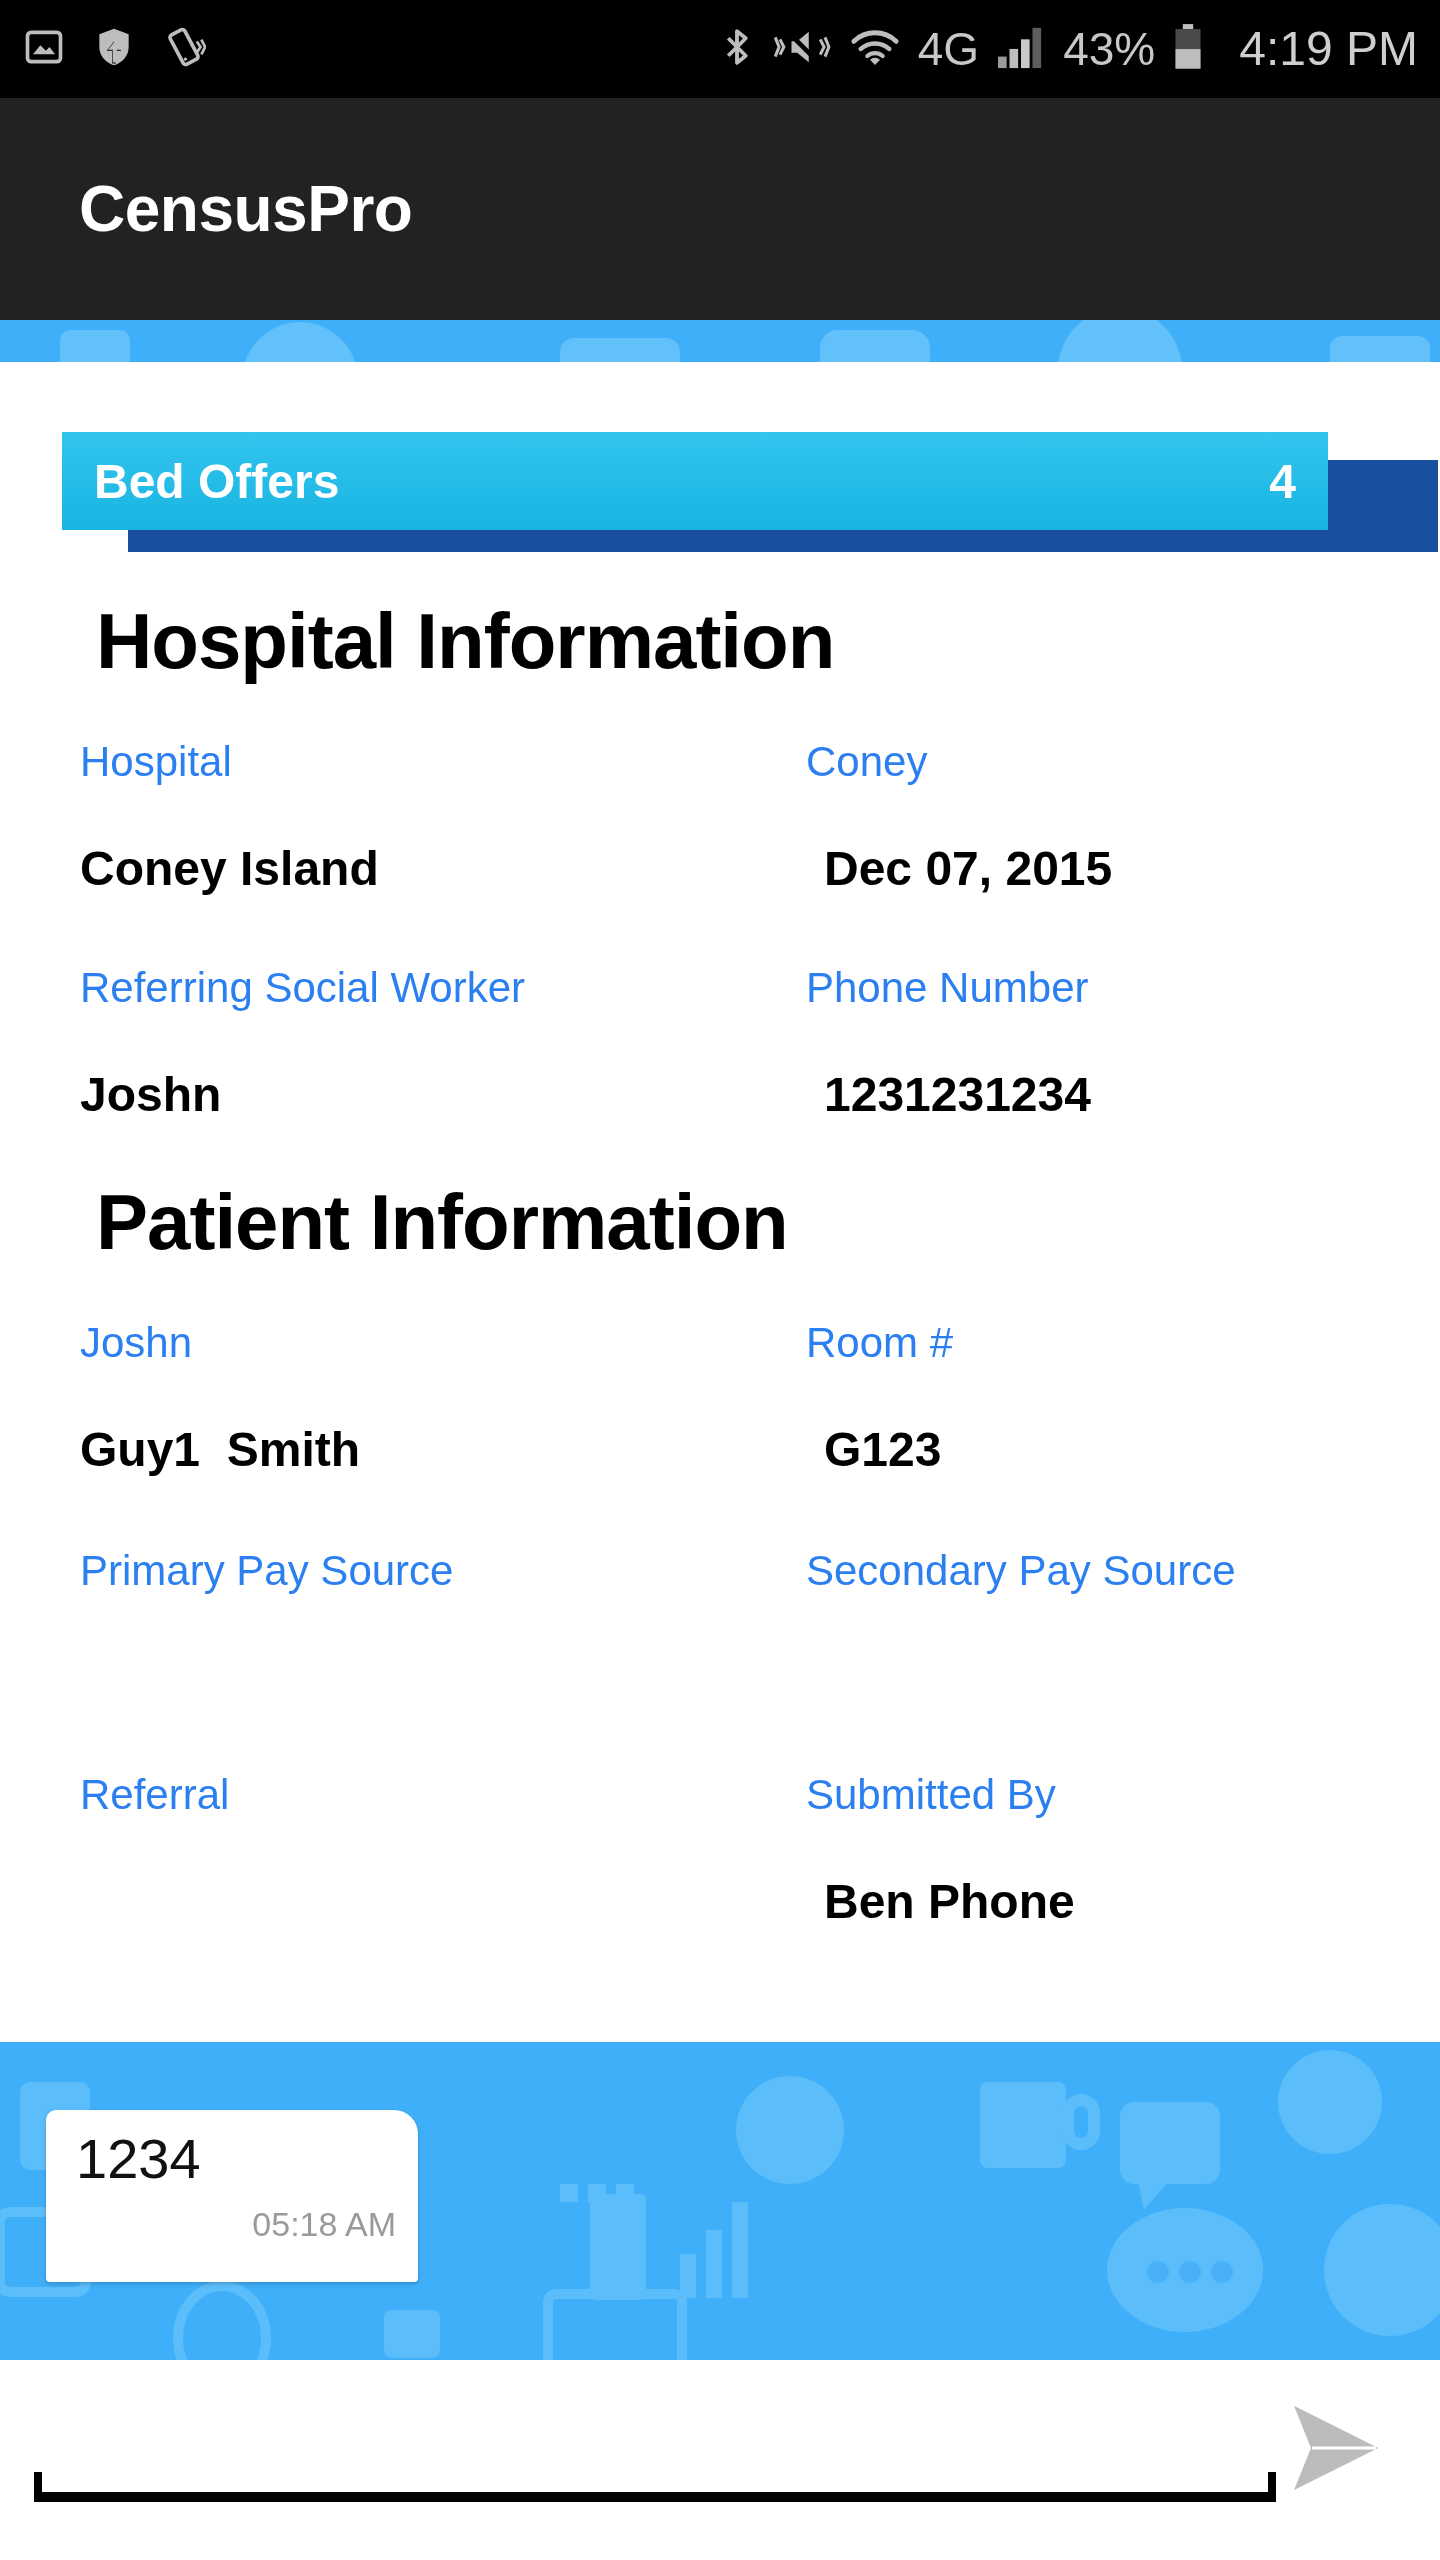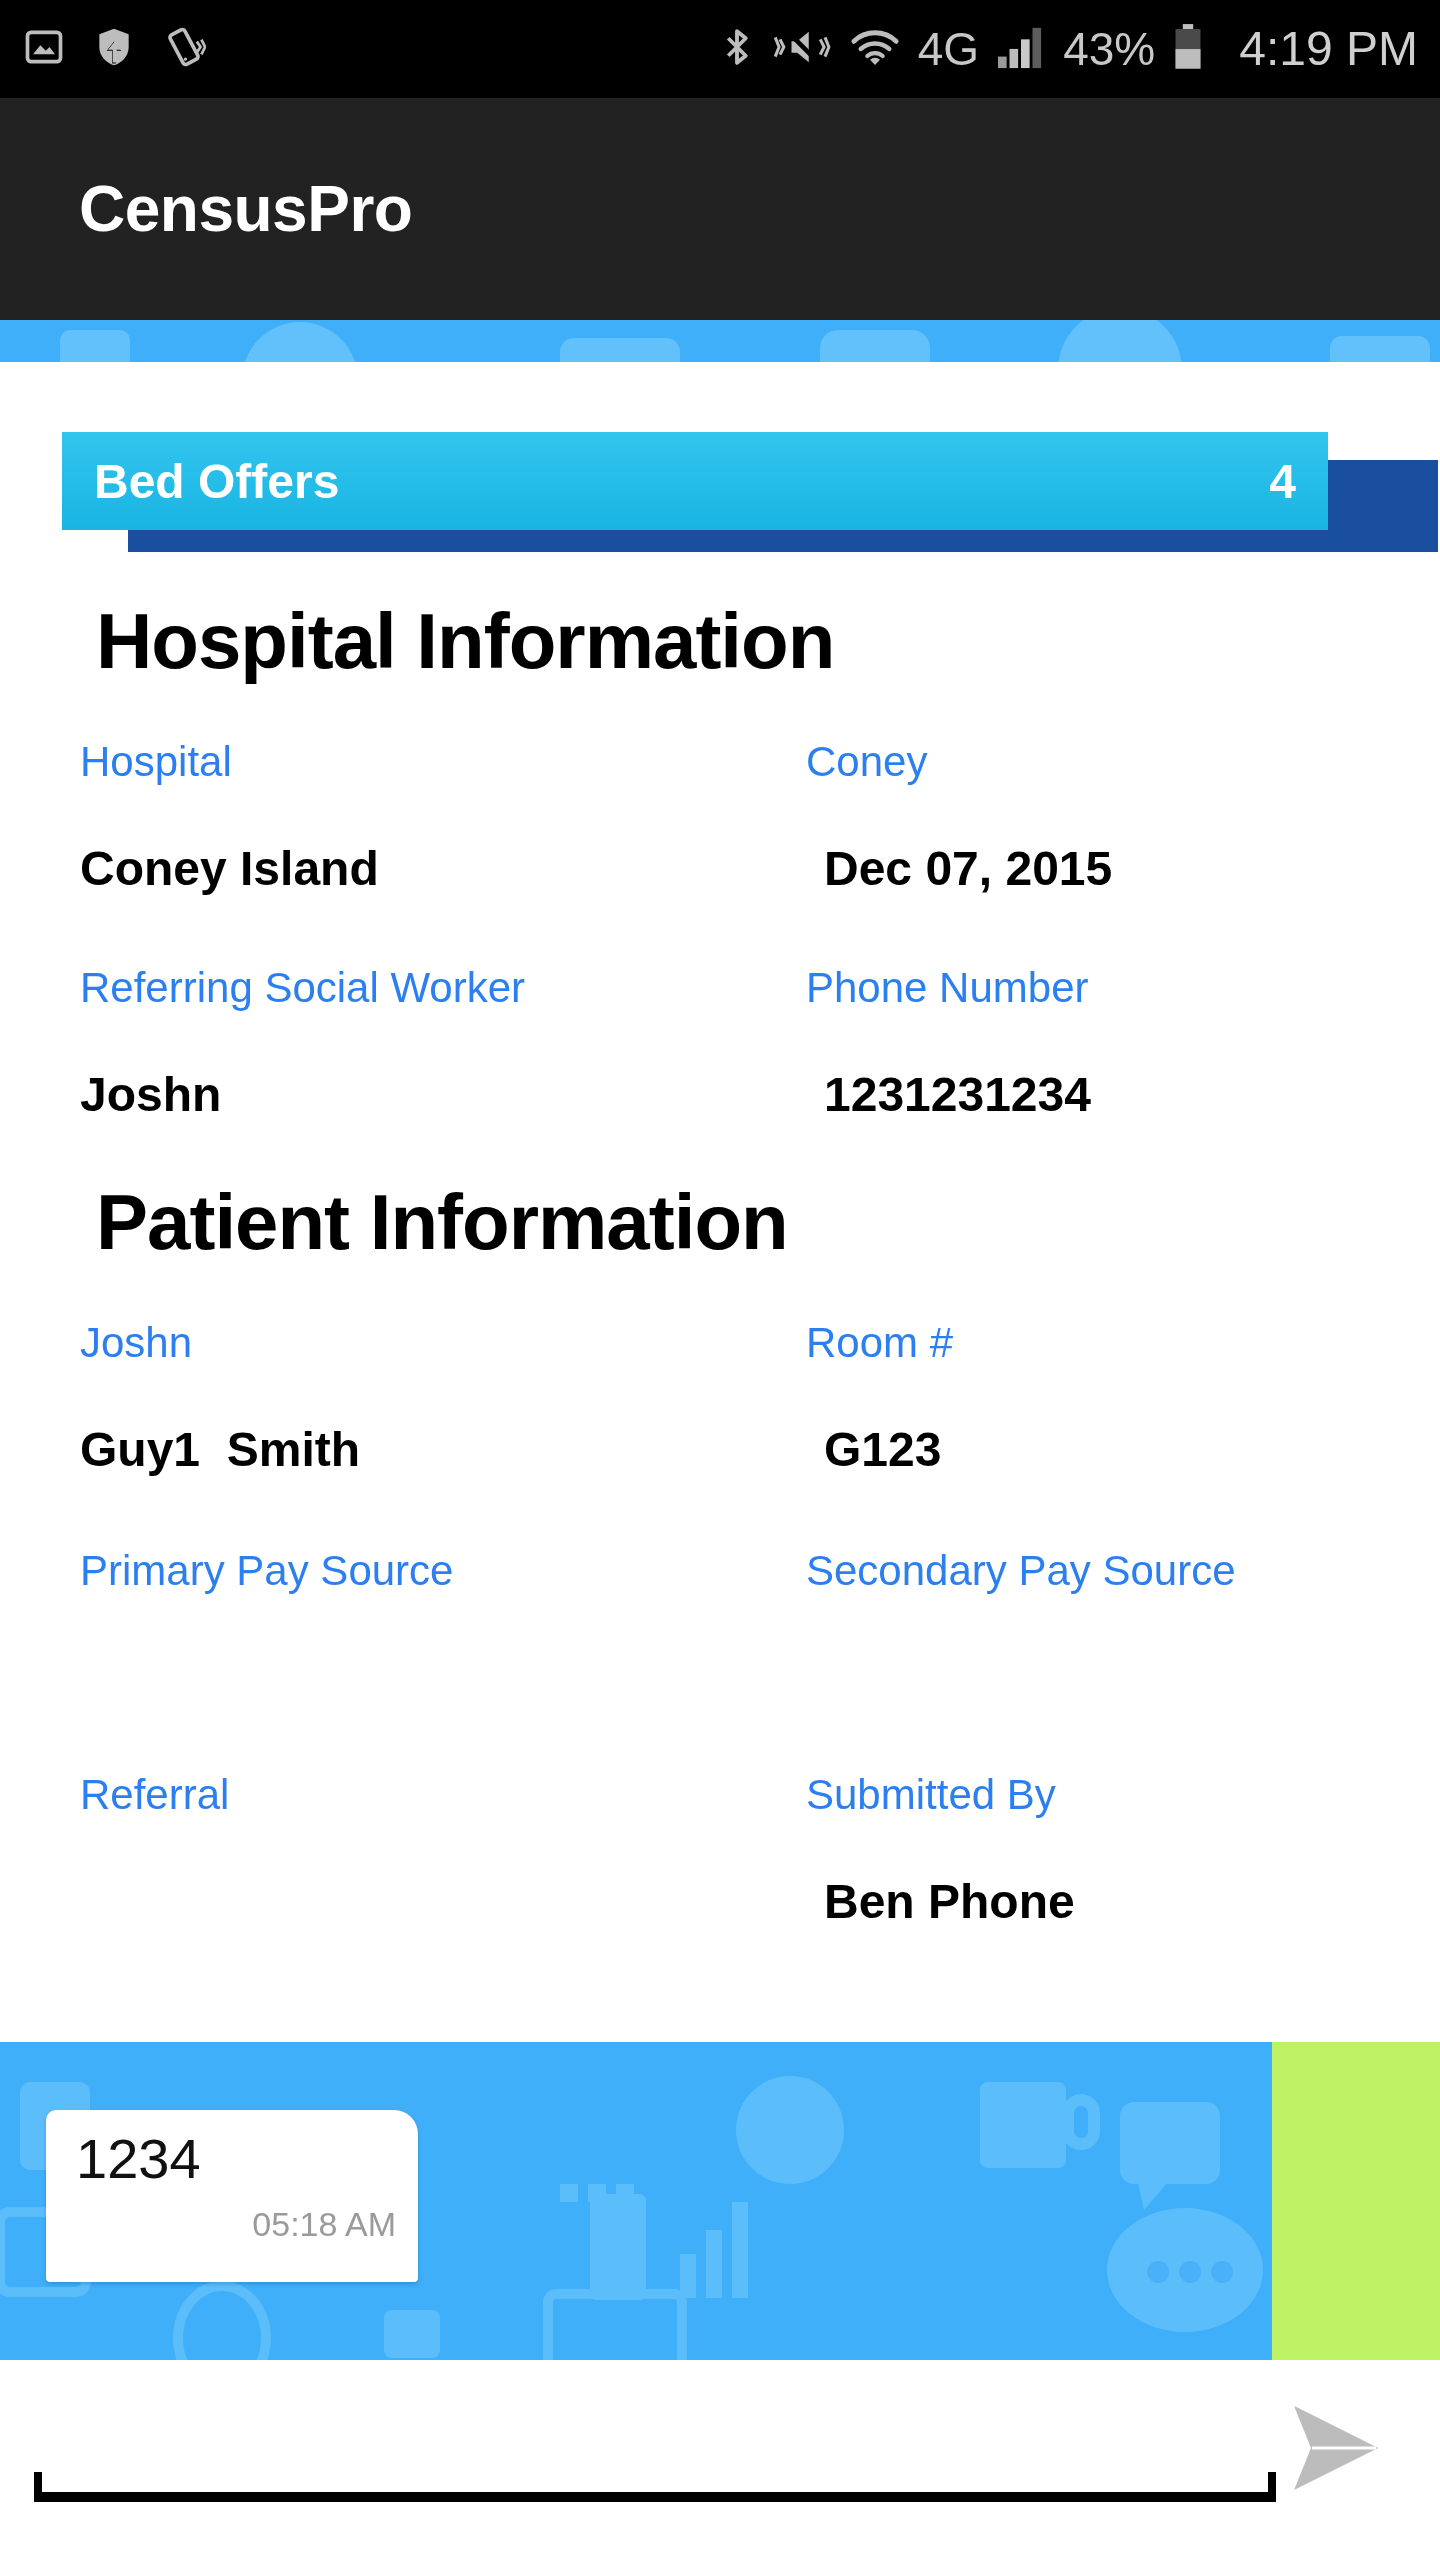--- a/index.html
+++ b/index.html
@@ -2,21 +2,21 @@
 <html><head>
 <meta charset="utf-8">
 <style>
   * { margin:0; padding:0; box-sizing:border-box; }
   html, body { width:1440px; height:2560px; }
   body {
     font-family:"Liberation Sans", sans-serif;
     background:#ffffff;
     overflow:hidden;
   }
-  .phone { position:relative; width:1440px; height:2560px; background:#bef264; }
+  .phone { position:relative; width:1440px; height:2560px; background:#f97316; }
 
   
   .statusbar {
     position:absolute; left:0; top:0; width:1440px; height:98px;
     background:#000; display:flex; align-items:center;
     padding:0 22px;
   }
   .sb-left { display:flex; align-items:center; gap:26px; }
   .sb-right { margin-left:auto; display:flex; align-items:center; gap:16px; }
   .sb-icon { display:block; }
@@ -85,21 +85,21 @@
   .fvalue {
     color:#000; font-size:48px; font-weight:700; line-height:1.0;
     white-space:pre;
   }
   .fvalue.indent { padding-left:18px; }
   .gap-label { height:54px; }
   .gap-value { height:62px; }
 
   
   .chat {
-    position:absolute; left:0; top:2042px; width:1272px; height:318px;
+    position:absolute; left:0; top:2042px; width:1440px; height:318px;
     background:#3FAFFA; overflow:hidden;
   }
   .chat-pattern { position:absolute; inset:0; opacity:1; }
   .bubble {
     position:absolute; left:46px; top:68px; width:372px; min-height:172px;
     background:#ffffff; border-radius:10px 24px 4px 4px;
     box-shadow:0 2px 4px rgba(0,0,0,0.18);
     padding:20px 22px 14px 30px;
   }
   .bubble-text { font-size:56px; color:#111; line-height:1.05; }

